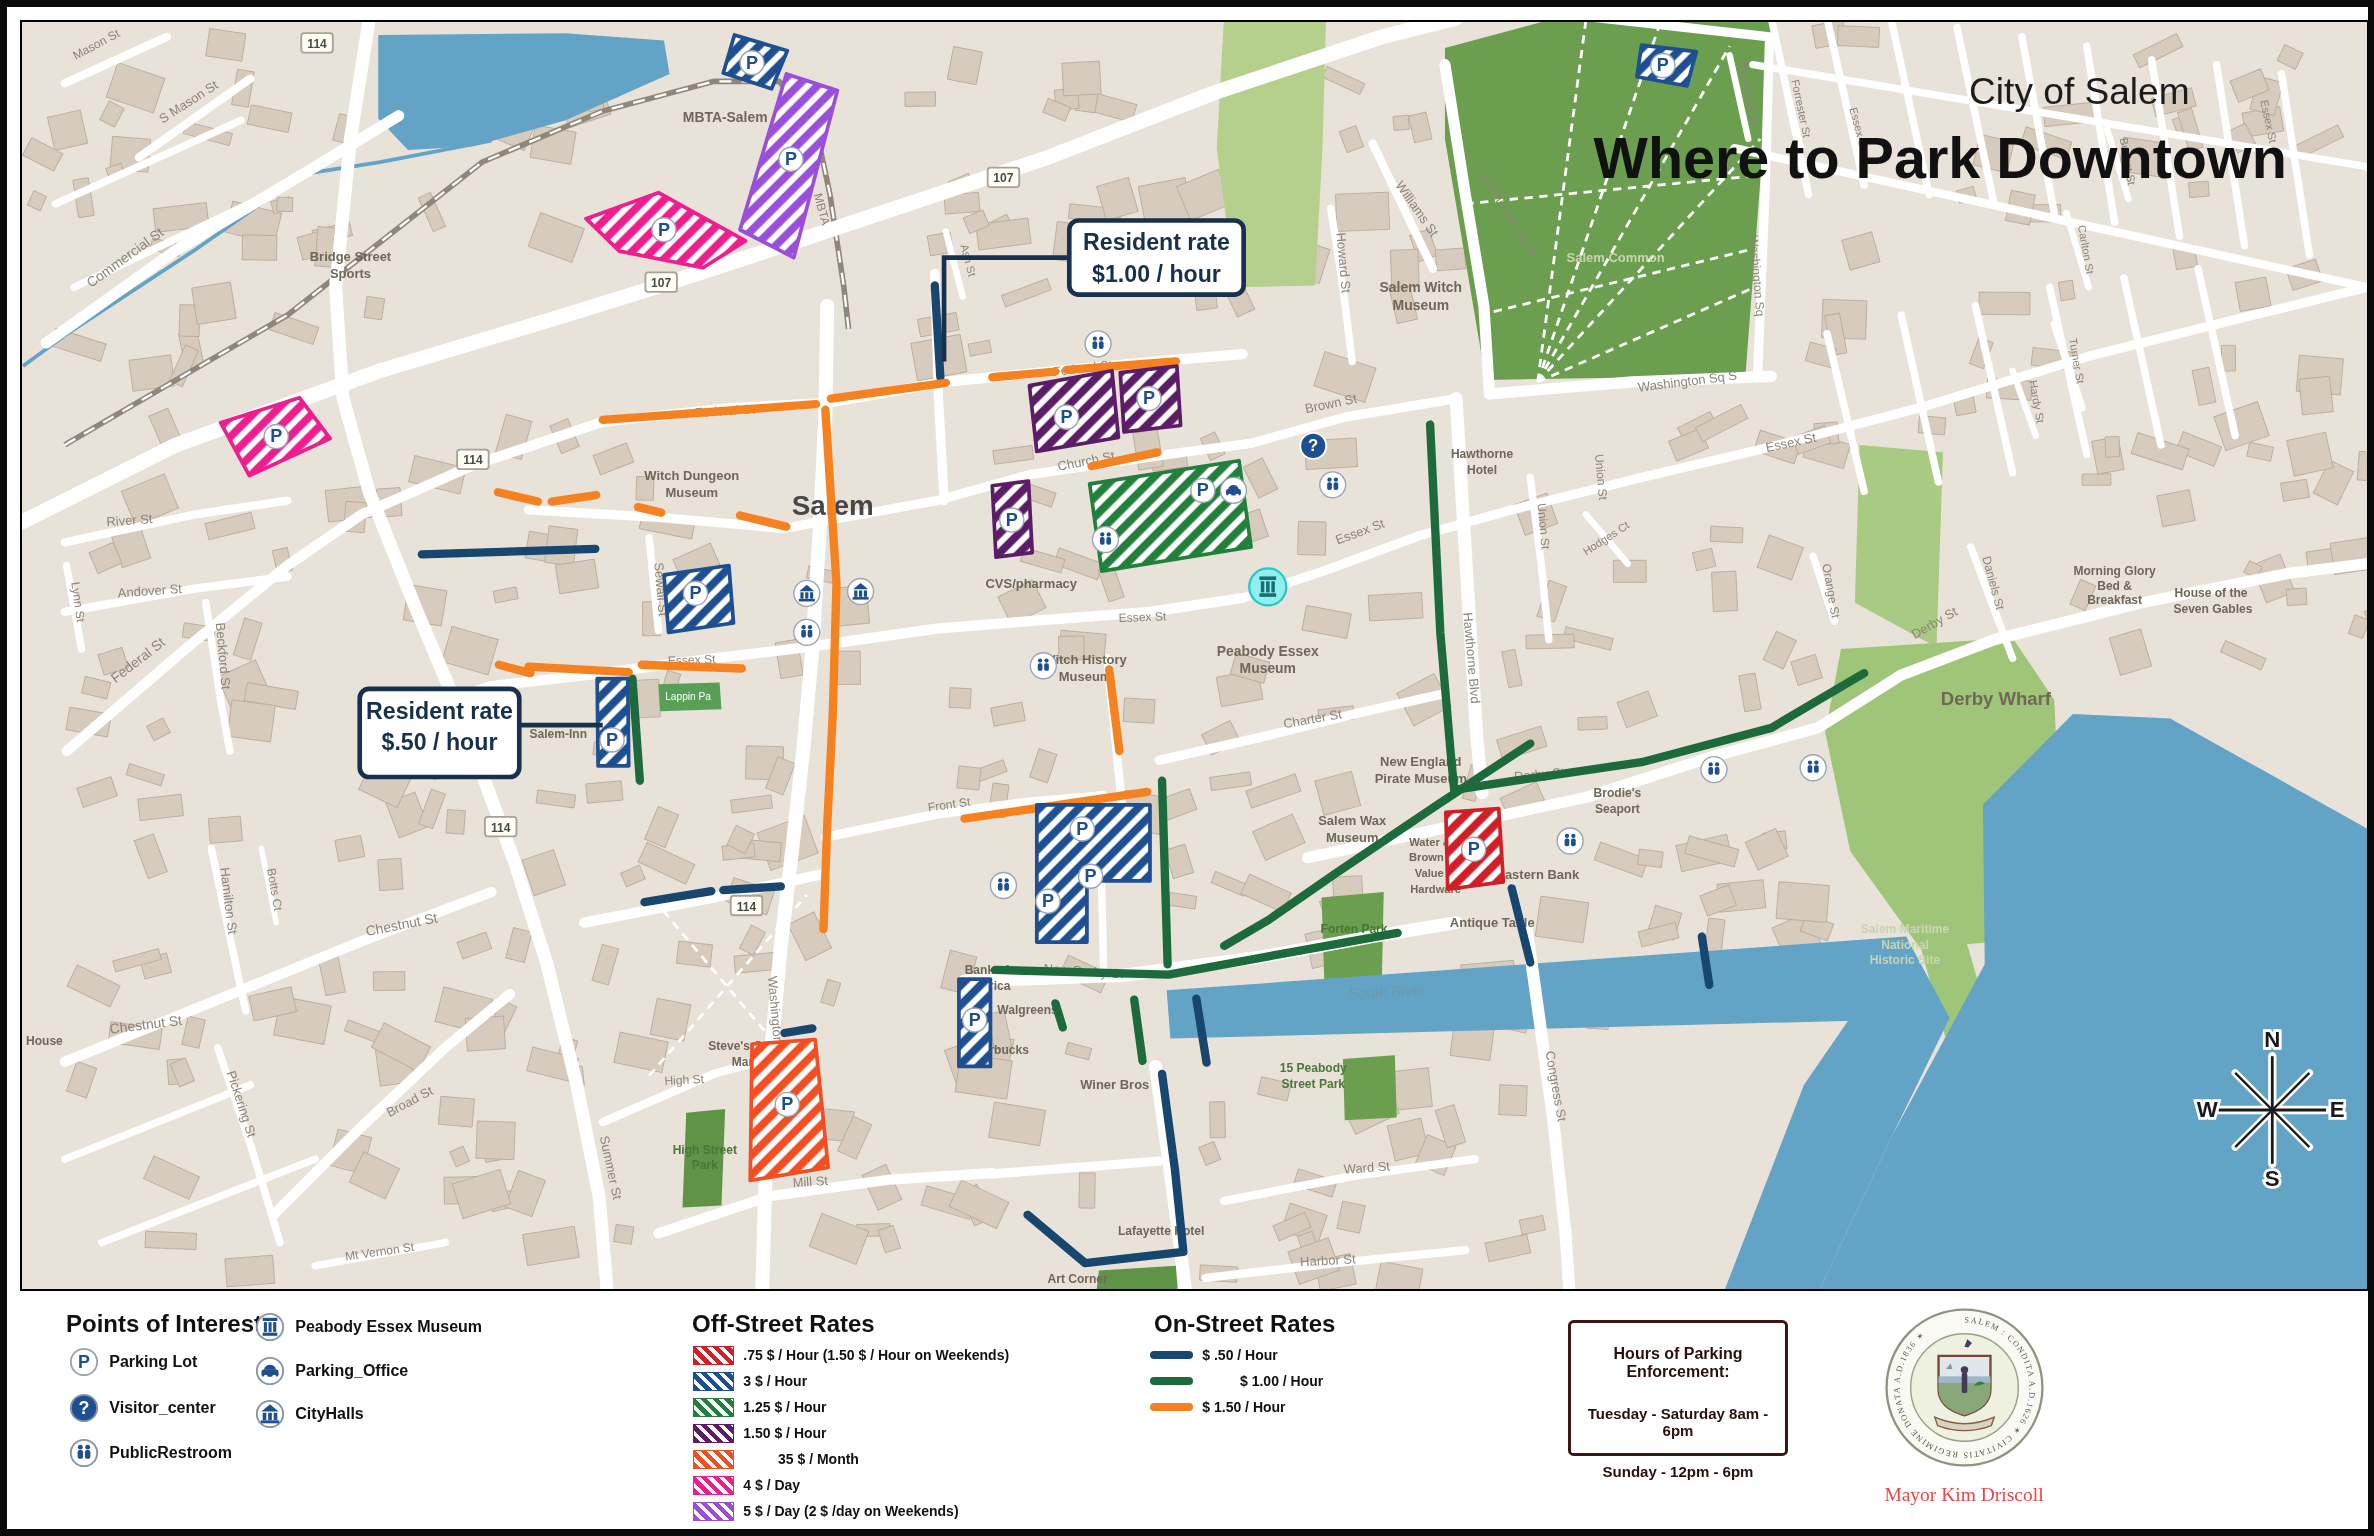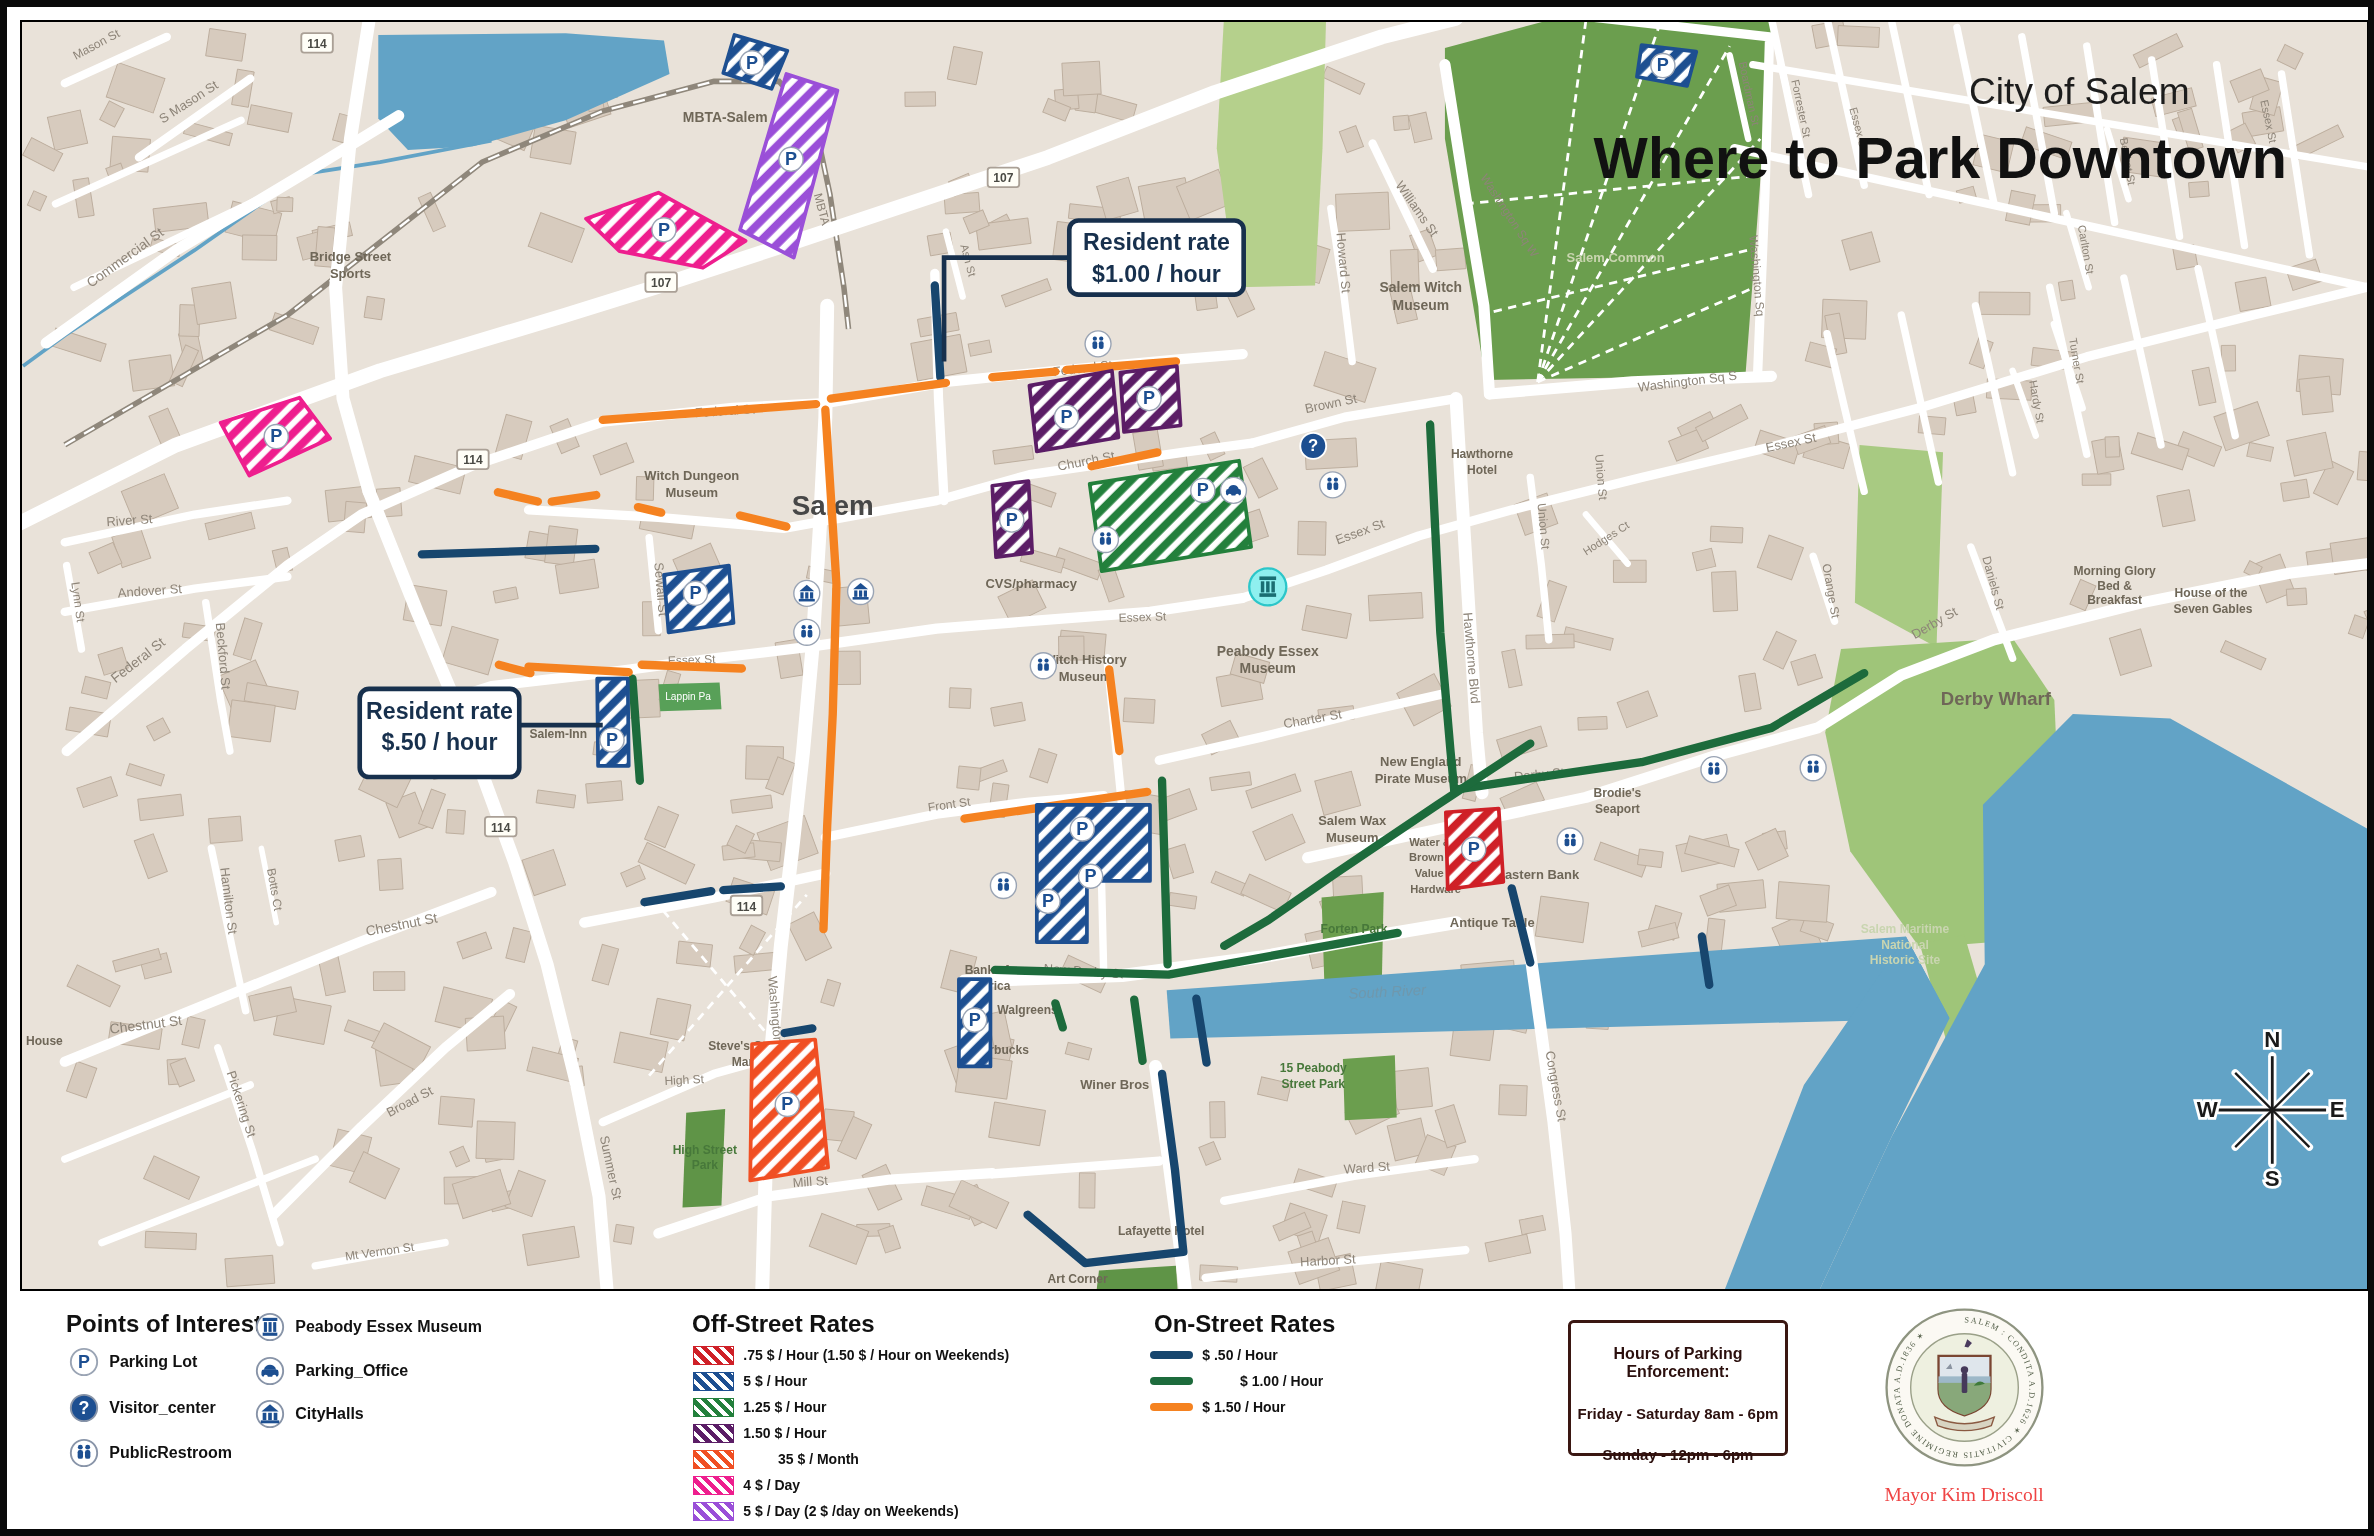--- a/index.html
+++ b/index.html
@@ -979,21 +979,21 @@
     <text x="2082" y="182" font-size="62" font-weight="bold" fill="#111" text-anchor="middle">Where to Park Downtown</text>
   </svg>
 
 <div class="legend">
   <div class="ltitle" style="left:59px;top:1303px;">Points of Interest</div>
   <div class="ltitle" style="left:685px;top:1303px;">Off-Street Rates</div>
   <div class="ltitle" style="left:1147px;top:1303px;">On-Street Rates</div>
 
   <div id="enforce">
     <div class="et">Hours of Parking Enforcement:</div>
-    <div class="el">Friday - Saturday 8am - 6pm</div>
+    <div class="el">Tuesday - Saturday 8am - 6pm</div>
     <div class="el">Sunday - 12pm - 6pm</div>
   </div>
 
   <div id="sealwrap">
     <svg viewBox="-90 -90 180 180" width="167" height="167" xmlns="http://www.w3.org/2000/svg">
       <defs>
           <path id="sealring" d="M 0,-70 a 70,70 0 1,1 -0.01,0 z"></path>
         </defs>
       <circle r="84" fill="#fbf9f3" stroke="#8e9480" stroke-width="2.5"></circle>
       <circle r="58" fill="#eef0e0" stroke="#9aa088" stroke-width="1.5"></circle>
@@ -1075,21 +1075,21 @@
         </g>
       </svg>
       <span class="poilabel">CityHalls</span>
     </div>
     <div class="osrow" style="left: 686px; top: 1339px;">
       <div class="swatch" style="background: repeating-linear-gradient(45deg, rgb(207, 32, 39) 0px, rgb(207, 32, 39) 4.6px, rgb(255, 255, 255) 4.6px, rgb(255, 255, 255) 8.3px); border: 0.9px solid rgb(207, 32, 39);"></div>
       <span class="oslabel">.75 $ / Hour (1.50 $ / Hour  on Weekends)</span>
     </div>
     <div class="osrow" style="left: 686px; top: 1365px;">
       <div class="swatch" style="background: repeating-linear-gradient(45deg, rgb(29, 79, 145) 0px, rgb(29, 79, 145) 4.6px, rgb(255, 255, 255) 4.6px, rgb(255, 255, 255) 8.3px); border: 0.9px solid rgb(29, 79, 145);"></div>
-      <span class="oslabel">5 $ / Hour</span>
+      <span class="oslabel">3 $ / Hour</span>
     </div>
     <div class="osrow" style="left: 686px; top: 1391px;">
       <div class="swatch" style="background: repeating-linear-gradient(45deg, rgb(35, 128, 60) 0px, rgb(35, 128, 60) 4.6px, rgb(255, 255, 255) 4.6px, rgb(255, 255, 255) 8.3px); border: 0.9px solid rgb(35, 128, 60);"></div>
       <span class="oslabel">1.25 $ / Hour</span>
     </div>
     <div class="osrow" style="left: 686px; top: 1417px;">
       <div class="swatch" style="background: repeating-linear-gradient(45deg, rgb(91, 29, 102) 0px, rgb(91, 29, 102) 4.6px, rgb(255, 255, 255) 4.6px, rgb(255, 255, 255) 8.3px); border: 0.9px solid rgb(91, 29, 102);"></div>
       <span class="oslabel">1.50 $ / Hour</span>
     </div>
     <div class="osrow" style="left: 686px; top: 1443px; gap: 44px;">

